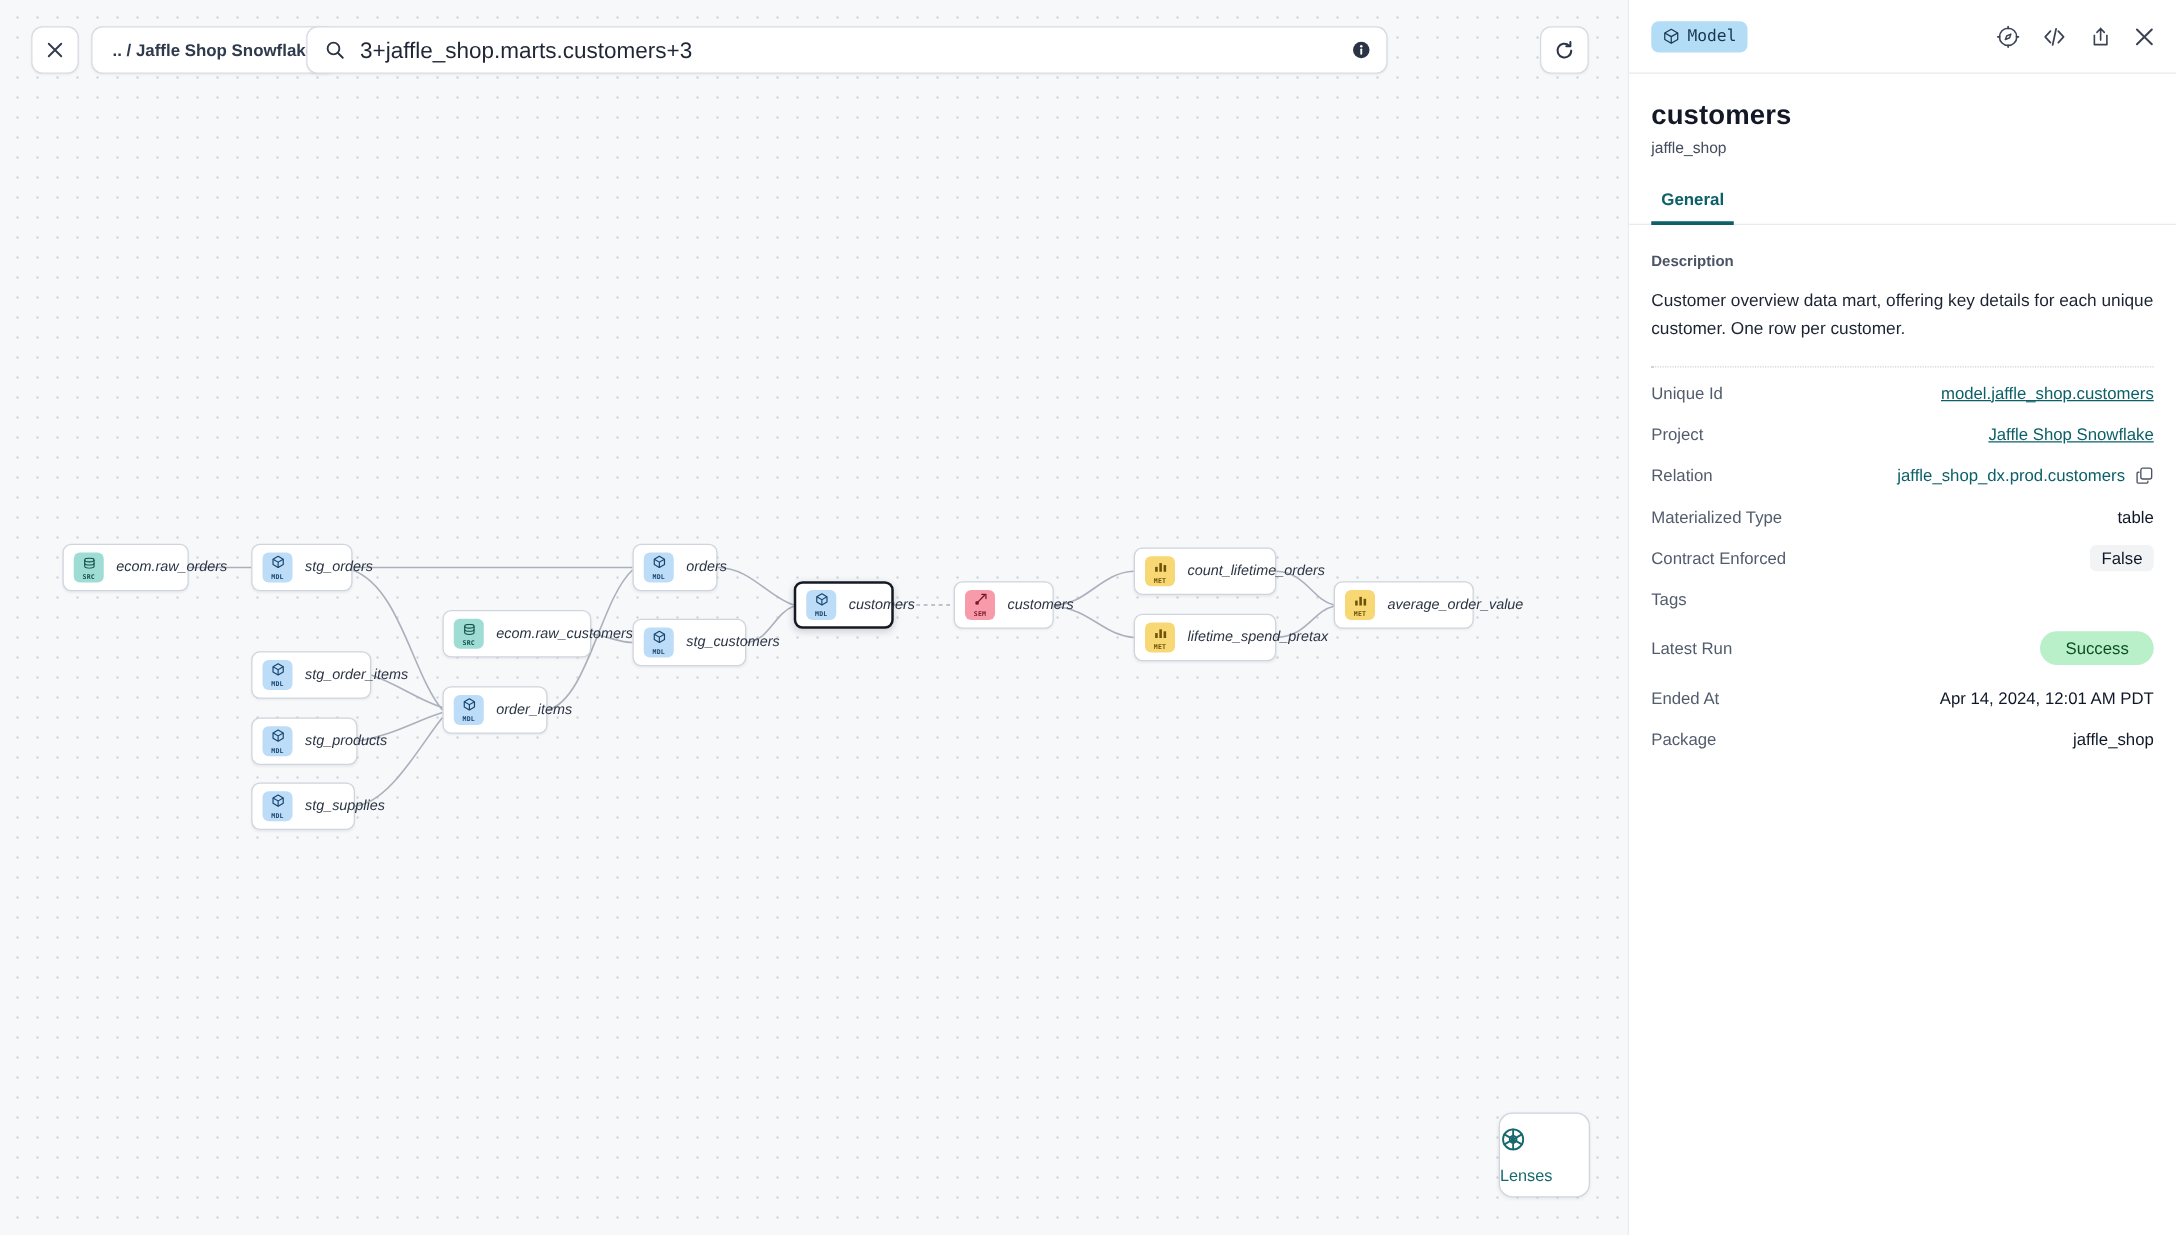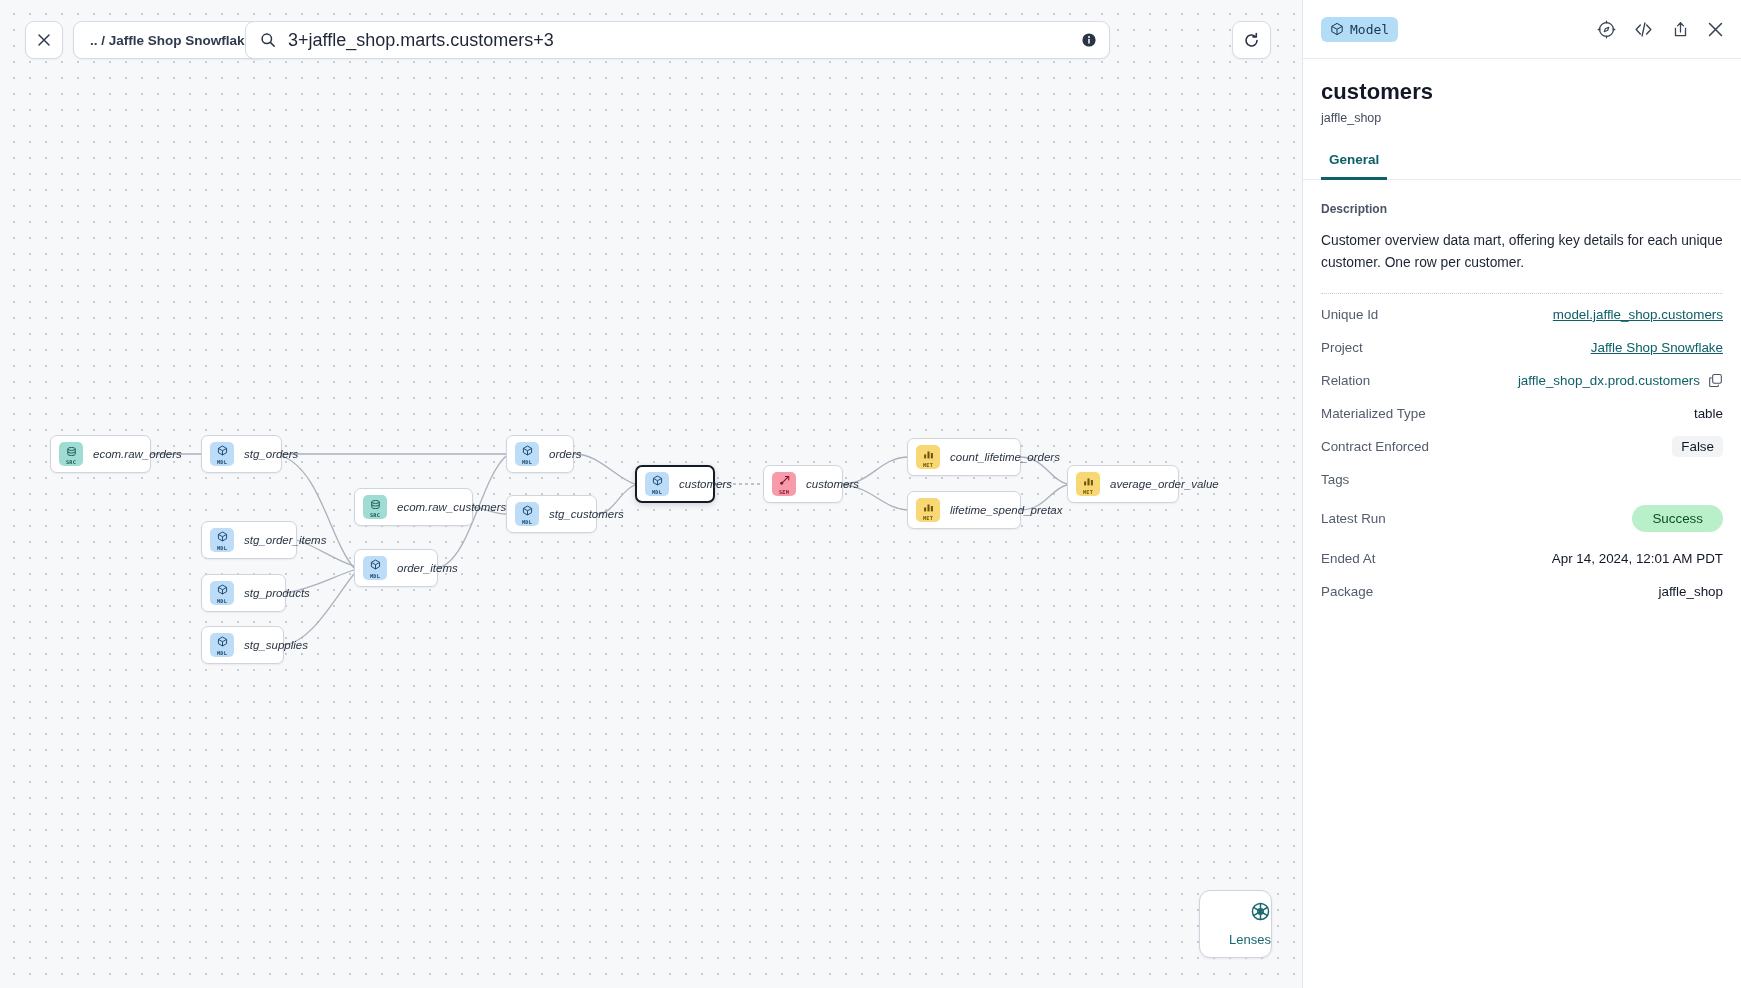--- a/index.html
+++ b/index.html
@@ -93,21 +93,21 @@
   }
 
   svg#edges { position: absolute; left: 0; top: 0; width: 1302px; height: 988px; pointer-events: none; }
   svg#edges path { fill: none; stroke: #aab1bd; stroke-width: 1.3px; }
 
   
   #lenses-button {
     position: absolute; right: 30px; bottom: 30px;
     width: 73px; height: 68px;
     background: #fff; border: 1px solid #cfd4dd; border-radius: 11px;
-    display: flex; flex-direction: column; align-items: flex-end; justify-content: center;
+    display: flex; flex-direction: column; align-items: flex-start; justify-content: center;
     gap: 6px; cursor: pointer; box-shadow: 0 1px 3px rgba(16,24,40,.07);
   }
   #lenses-button .lbl { font-size: 13px; color: #18696e; }
 
   
   #details-panel {
     width: 439px; height: 988px; background: #fff;
     border-left: 1px solid #e3e6ec;
     display: flex; flex-direction: column; flex: 0 0 auto;
   }

